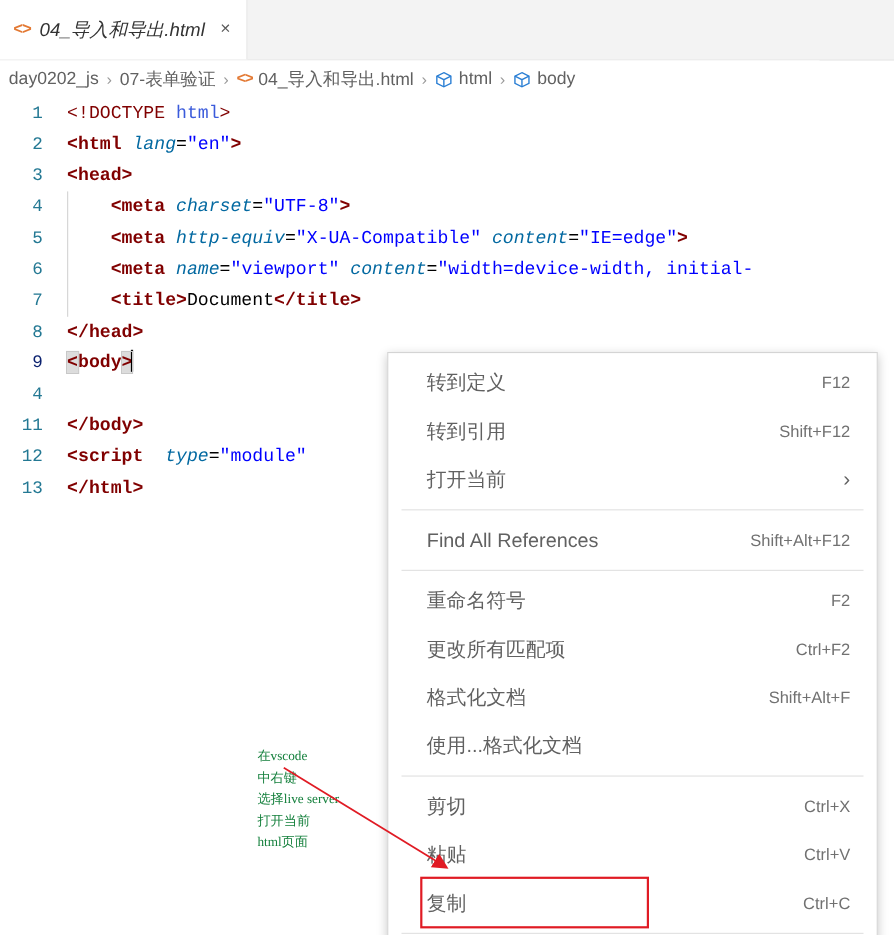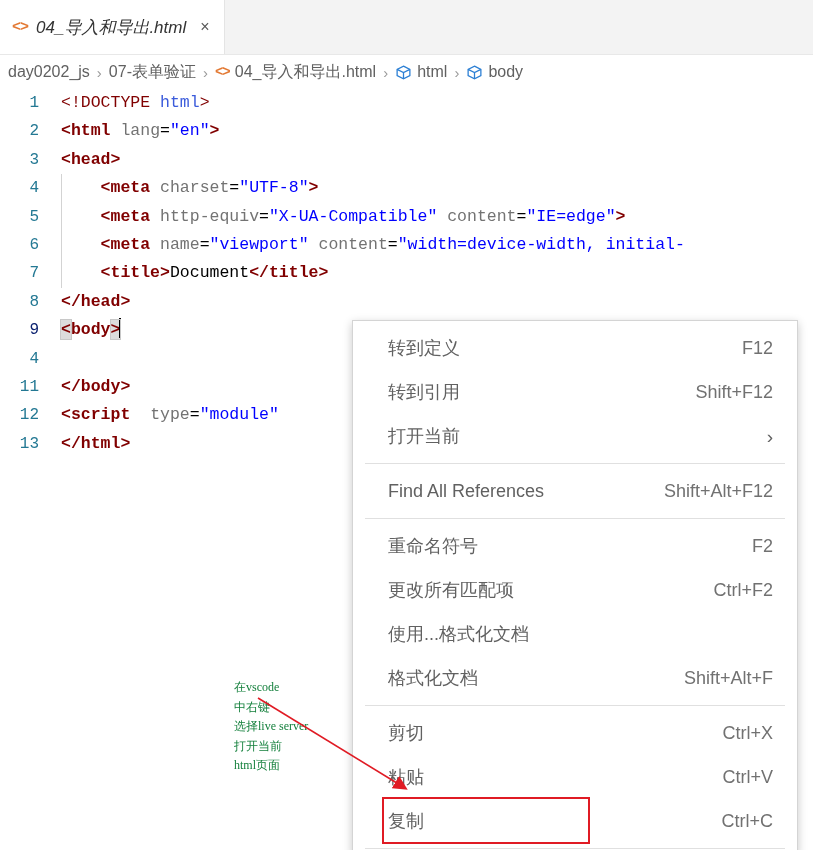--- a/index.html
+++ b/index.html
@@ -127,21 +127,21 @@
   }
   .indent-guide {
     position: absolute;
     left: 61px;
     width: 1px;
     background: #d3d3d3;
   }
   
   .t  { color: #800000; font-weight: bold; }          
   .tn { color: #3b5bdb; }          
-  .an { color: #737373; }          
+  .an { color: #0369a1; font-style: italic; }          
   .av { color: #0000ff; }          
   .eq { color: #000000; }
   .tx { color: #000000; }          
   .doctype { color: #800000; }
   .bracket-match {
     background: #dcdcdc;
     outline: 1px solid #c8c8c8;
   }
   .cursor {
     display: inline-block;
@@ -170,21 +170,21 @@
     height: 44px;
     padding: 0 24px 0 35px;
     font-size: 18px;
     color: #616161;
     cursor: pointer;
     position: relative;
   }
   .mi .mlabel { flex: 1; white-space: nowrap; }
   .mi .mkey {
     color: #717171;
-    font-size: 18px;
+    font-size: 15px;
     white-space: nowrap;
   }
   .mi .msub {
     color: #616161;
     font-size: 19px;
     line-height: 1;
   }
   .msep {
     height: 1px;
     background: #e0e0e0;
@@ -310,25 +310,25 @@
         <div class="msep"></div>
         <div class="mi">
           <span class="mlabel">重命名符号</span>
           <span class="mkey">F2</span>
         </div>
         <div class="mi">
           <span class="mlabel">更改所有匹配项</span>
           <span class="mkey">Ctrl+F2</span>
         </div>
         <div class="mi">
-          <span class="mlabel">使用...格式化文档</span>
-        </div>
-        <div class="mi">
           <span class="mlabel">格式化文档</span>
           <span class="mkey">Shift+Alt+F</span>
+        </div>
+        <div class="mi">
+          <span class="mlabel">使用...格式化文档</span>
         </div>
         <div class="msep"></div>
         <div class="mi">
           <span class="mlabel">剪切</span>
           <span class="mkey">Ctrl+X</span>
         </div>
         <div class="mi">
           <span class="mlabel">粘贴</span>
           <span class="mkey">Ctrl+V</span>
         </div>

